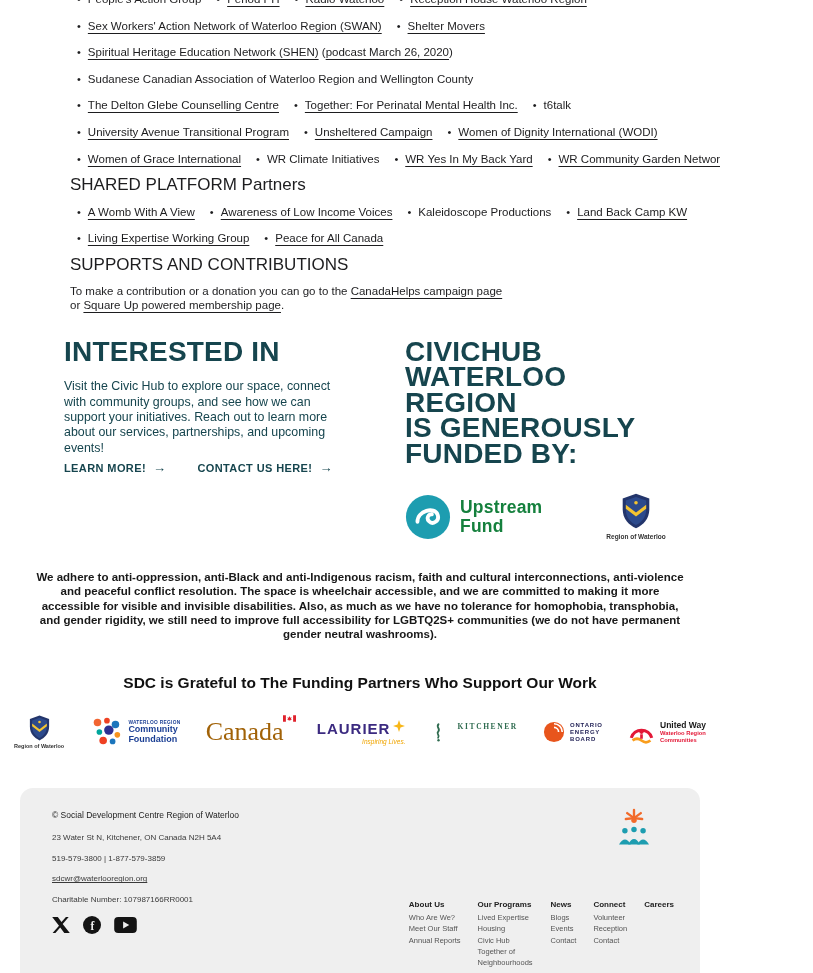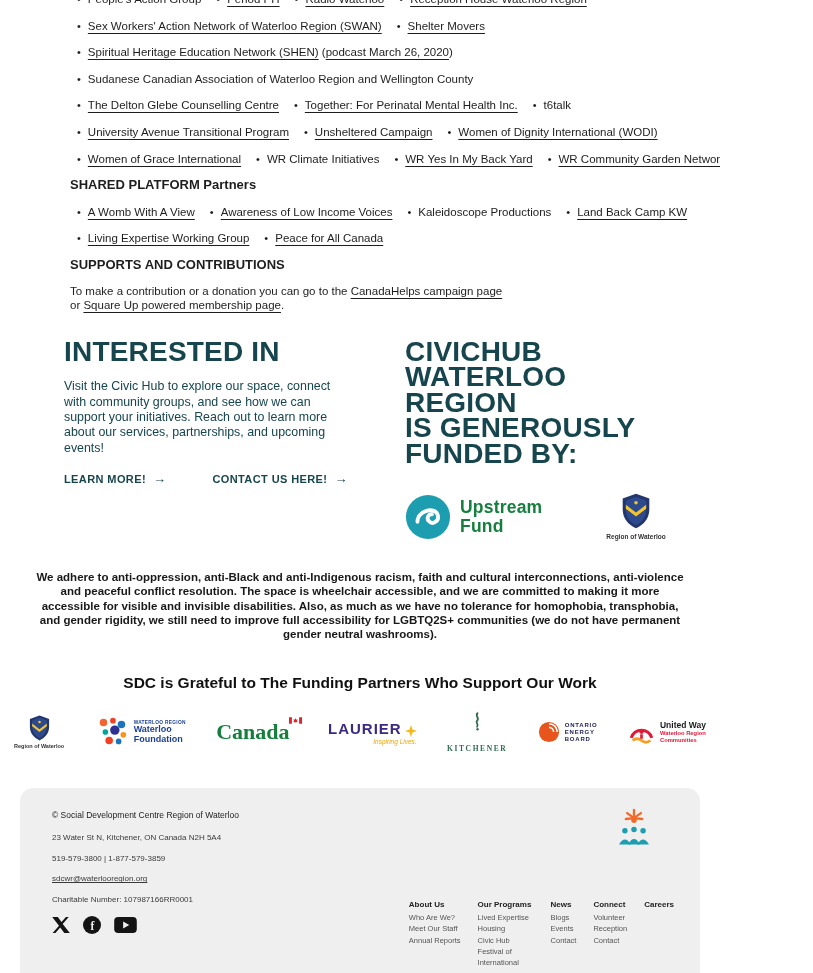--- a/index.html
+++ b/index.html
@@ -6,56 +6,56 @@
   html,body{background:#fff}
   body{width:813px;font-family:"Liberation Sans",sans-serif;color:#1e1e1e}
   .page{width:720px;height:973px;position:relative;overflow:hidden}
 
   
   .affiliates{padding:0 40px 0 70px;margin-top:-14px}
   .aff-row{padding-left:7px;font-size:11.5px;line-height:26.6px;font-weight:500;white-space:nowrap;color:#1d1d1f}
   .aff-item{margin-right:15px}
   .bullet{display:inline-block;margin-right:7px;font-size:11px}
   .plink{text-decoration:underline;text-underline-offset:2.5px;cursor:pointer}
-  .list-heading{font-size:13px;line-height:26.6px;font-weight:700;color:#1d1d1f}
+  .list-heading{font-size:17px;line-height:26.6px;font-weight:400;color:#1d1d1f}
   .supports{margin-top:5px;font-size:11.5px;line-height:14.6px;max-width:445px;font-weight:500;color:#1d1d1f}
 
   
   .two-col{display:flex;padding:0 64px;margin-top:26px}
   .col-left{flex:0 0 341px}
   .col-right{flex:1}
   .teal-h{font-size:28px;line-height:25.5px;font-weight:800;color:#16454e;letter-spacing:.2px}
   .teal-p{margin-top:15px;width:282px;font-size:12.4px;line-height:15.4px;font-weight:500;color:#16454e}
-  .cta-row{margin-top:15px;display:flex;gap:46px}
+  .cta-row{margin-top:4px;display:flex;gap:31px}
   .cta{font-size:11px;font-weight:700;color:#16454e;letter-spacing:.4px;cursor:pointer;display:flex;align-items:center;gap:7px;text-decoration:none}
   .arrow{font-size:13px;font-weight:400}
   .funder-logos{display:flex;align-items:center;gap:64px;margin-top:27px}
   .upstream{display:flex;align-items:center;gap:9px}
   .up-text{font-size:17.5px;line-height:18.5px;font-weight:800;color:#15803d;letter-spacing:.2px}
   .row-logo{display:flex;flex-direction:column;align-items:center}
   .row-label{margin-top:4px;font-size:6.5px;color:#333;font-weight:600;white-space:nowrap}
 
   
   .statement{margin:30px auto 0;width:660px;text-align:center;font-size:11.5px;line-height:14.2px;font-weight:700;color:#181818}
   .grateful{margin-top:33px;text-align:center;font-size:15.5px;font-weight:700;color:#111}
 
   
   .strip{margin-top:14px;display:flex;align-items:center;justify-content:space-between;padding:0 14px;height:52px}
   .logo-row{display:flex;flex-direction:column;align-items:center;gap:2px}
   .logo-row .lbl{font-size:5.5px;color:#333;font-weight:600;white-space:nowrap}
   .logo-wrcf{display:flex;align-items:center;gap:5px}
   .wrcf-text .t1{font-size:4.8px;font-weight:700;color:#1b3f94;letter-spacing:.3px}
   .wrcf-text .t2{font-size:9px;color:#1b3f94;font-weight:600;line-height:9.5px}
-  .logo-canada{position:relative;font-family:"Liberation Serif",serif;font-weight:700;font-size:22px;color:#15803d;padding-right:8px}
+  .logo-canada{position:relative;font-family:"Liberation Serif",serif;font-weight:400;font-size:26px;color:#a16207;padding-right:8px}
   .canada-flag{position:absolute;top:-2px;right:-4px}
   .logo-laurier{display:flex;flex-direction:column;align-items:flex-end}
-  .laurier-row{display:flex;align-items:flex-end;gap:3px}
+  .laurier-row{display:flex;align-items:flex-start;gap:3px}
   .laurier-name{font-size:15px;font-weight:800;color:#3b2a80;letter-spacing:1px}
   .laurier-tag{font-size:6.5px;color:#f0a500;font-style:italic;margin-top:1px}
-  .logo-kitchener{display:flex;flex-direction:column;align-items:center;gap:12px}
+  .logo-kitchener{display:flex;flex-direction:row;gap:12px}
   .kitchener-name{font-size:7.5px;letter-spacing:1.6px;color:#2e6b4f;font-family:"Liberation Serif",serif;font-weight:600}
   .logo-oeb{display:flex;align-items:center;gap:5px}
   .oeb-text div{font-size:6px;font-weight:700;color:#1d1d52;letter-spacing:.8px;line-height:7px}
   .logo-uw{display:flex;align-items:center;gap:5px}
   .uw-name{font-size:8.5px;font-weight:700;color:#1a1a1a;line-height:9.5px}
   .uw-sub{font-size:5.8px;color:#e31837;font-weight:600;line-height:6.5px}
 
   
   footer{position:relative;margin:30px 20px 0;background:#efefef;border-radius:13px;padding:22px 32px;height:205px}
   .f-copy{font-size:8.5px;color:#222;font-weight:500}
@@ -152,21 +152,21 @@
         <circle cx="19" cy="6" r="3" fill="#ef4123"></circle>
         <circle cx="28" cy="10" r="4" fill="#1b75bc"></circle>
         <circle cx="11" cy="18" r="3" fill="#00a69c"></circle>
         <circle cx="21" cy="16" r="5" fill="#2e3192"></circle>
         <circle cx="30" cy="21" r="3" fill="#f7941d"></circle>
         <circle cx="15" cy="27" r="4" fill="#ef4123"></circle>
         <circle cx="25" cy="28" r="3" fill="#1b75bc"></circle>
       </svg>
       <div class="wrcf-text">
         <div class="t1">WATERLOO REGION</div>
-        <div class="t2">Waterloo</div>
+        <div class="t2">Community</div>
         <div class="t2">Foundation</div>
       </div>
     </div>
     <div class="logo-canada">
       <span>Canada</span>
       <svg class="canada-flag" viewBox="0 0 18 9" width="13" height="7">
         <rect width="4" height="9" fill="#e0222c"></rect>
           <rect x="14" width="4" height="9" fill="#e0222c"></rect>
         <path d="M9 1 L10 3.4 L12 2.9 L10.8 5.4 L12.6 6.4 L9 7.2 L5.4 6.4 L7.2 5.4 L6 2.9 L8 3.4 Z" fill="#e0222c"></path>
       </svg>
@@ -266,21 +266,21 @@
           <div class="nav-head">About Us</div>
           <div class="nav-item">Who Are We?</div>
           <div class="nav-item">Meet Our Staff</div>
           <div class="nav-item">Annual Reports</div>
         </div>
         <div class="nav-col">
           <div class="nav-head">Our Programs</div>
           <div class="nav-item">Lived Expertise</div>
           <div class="nav-item">Housing</div>
           <div class="nav-item">Civic Hub</div>
-          <div class="nav-item">Festival of International</div>
+          <div class="nav-item">Together of Neighbourhoods</div>
         </div>
         <div class="nav-col">
           <div class="nav-head">News</div>
           <div class="nav-item">Blogs</div>
           <div class="nav-item">Events</div>
           <div class="nav-item">Contact</div>
         </div>
         <div class="nav-col">
           <div class="nav-head">Connect</div>
           <div class="nav-item">Volunteer</div>

